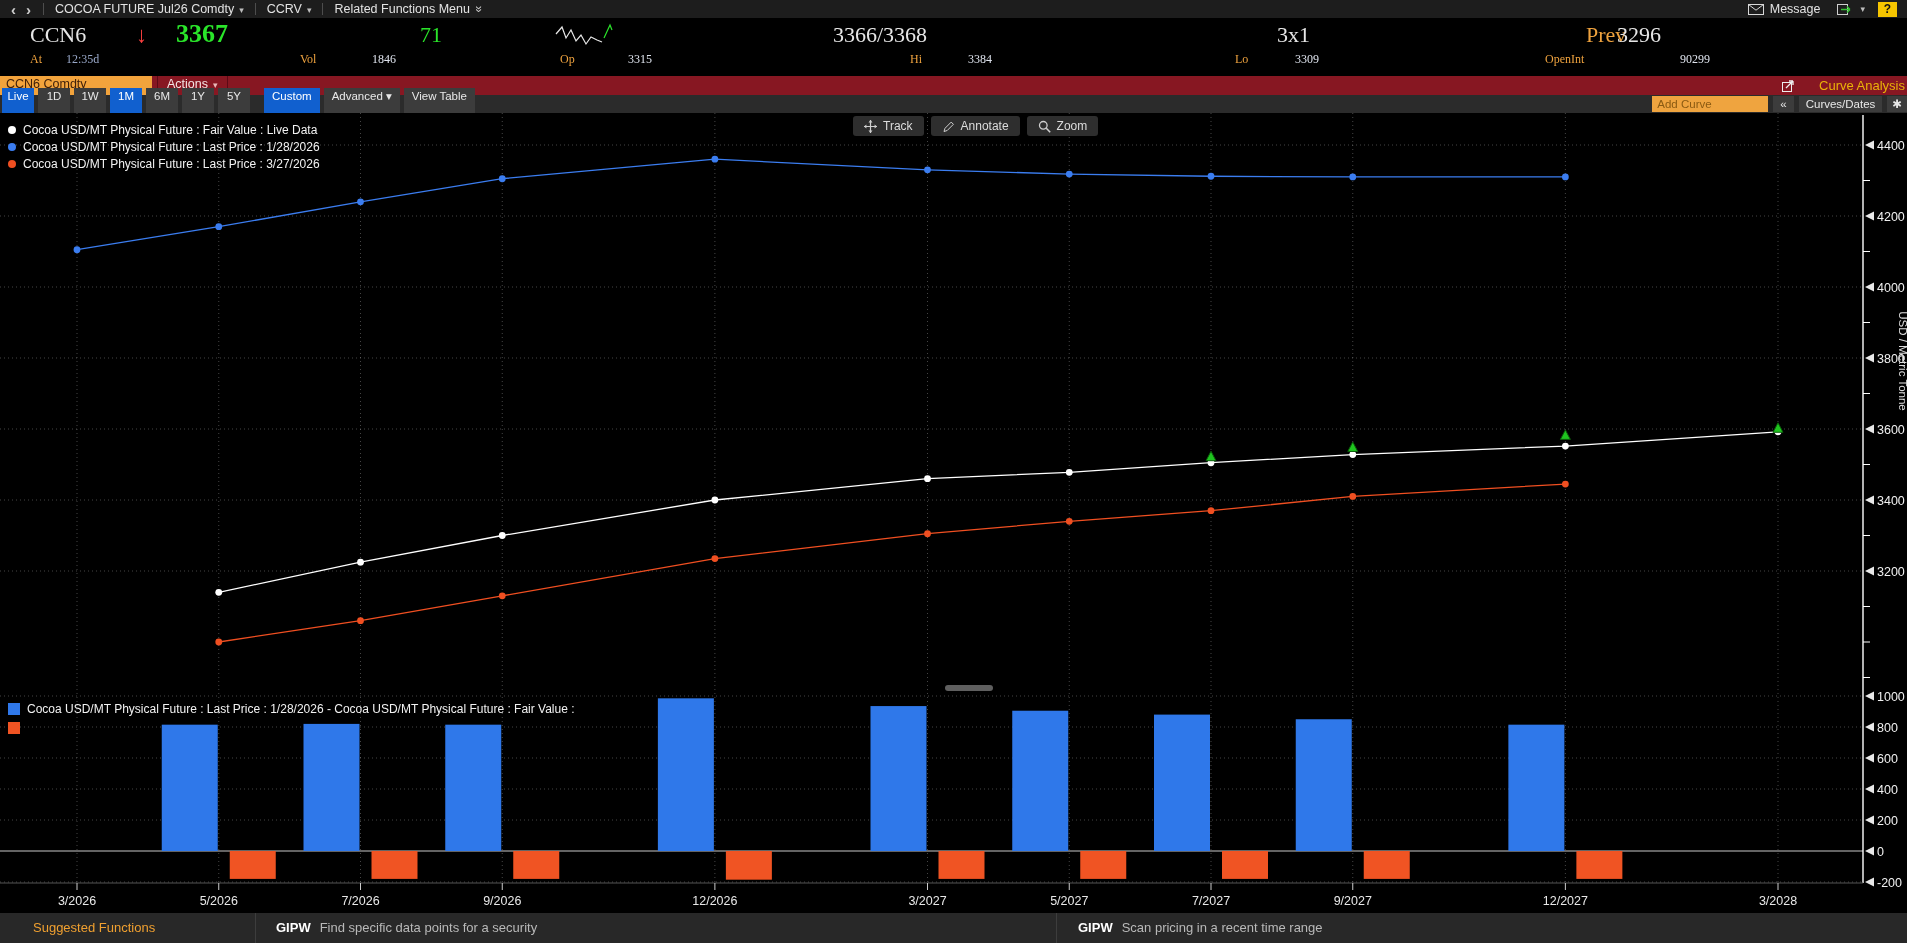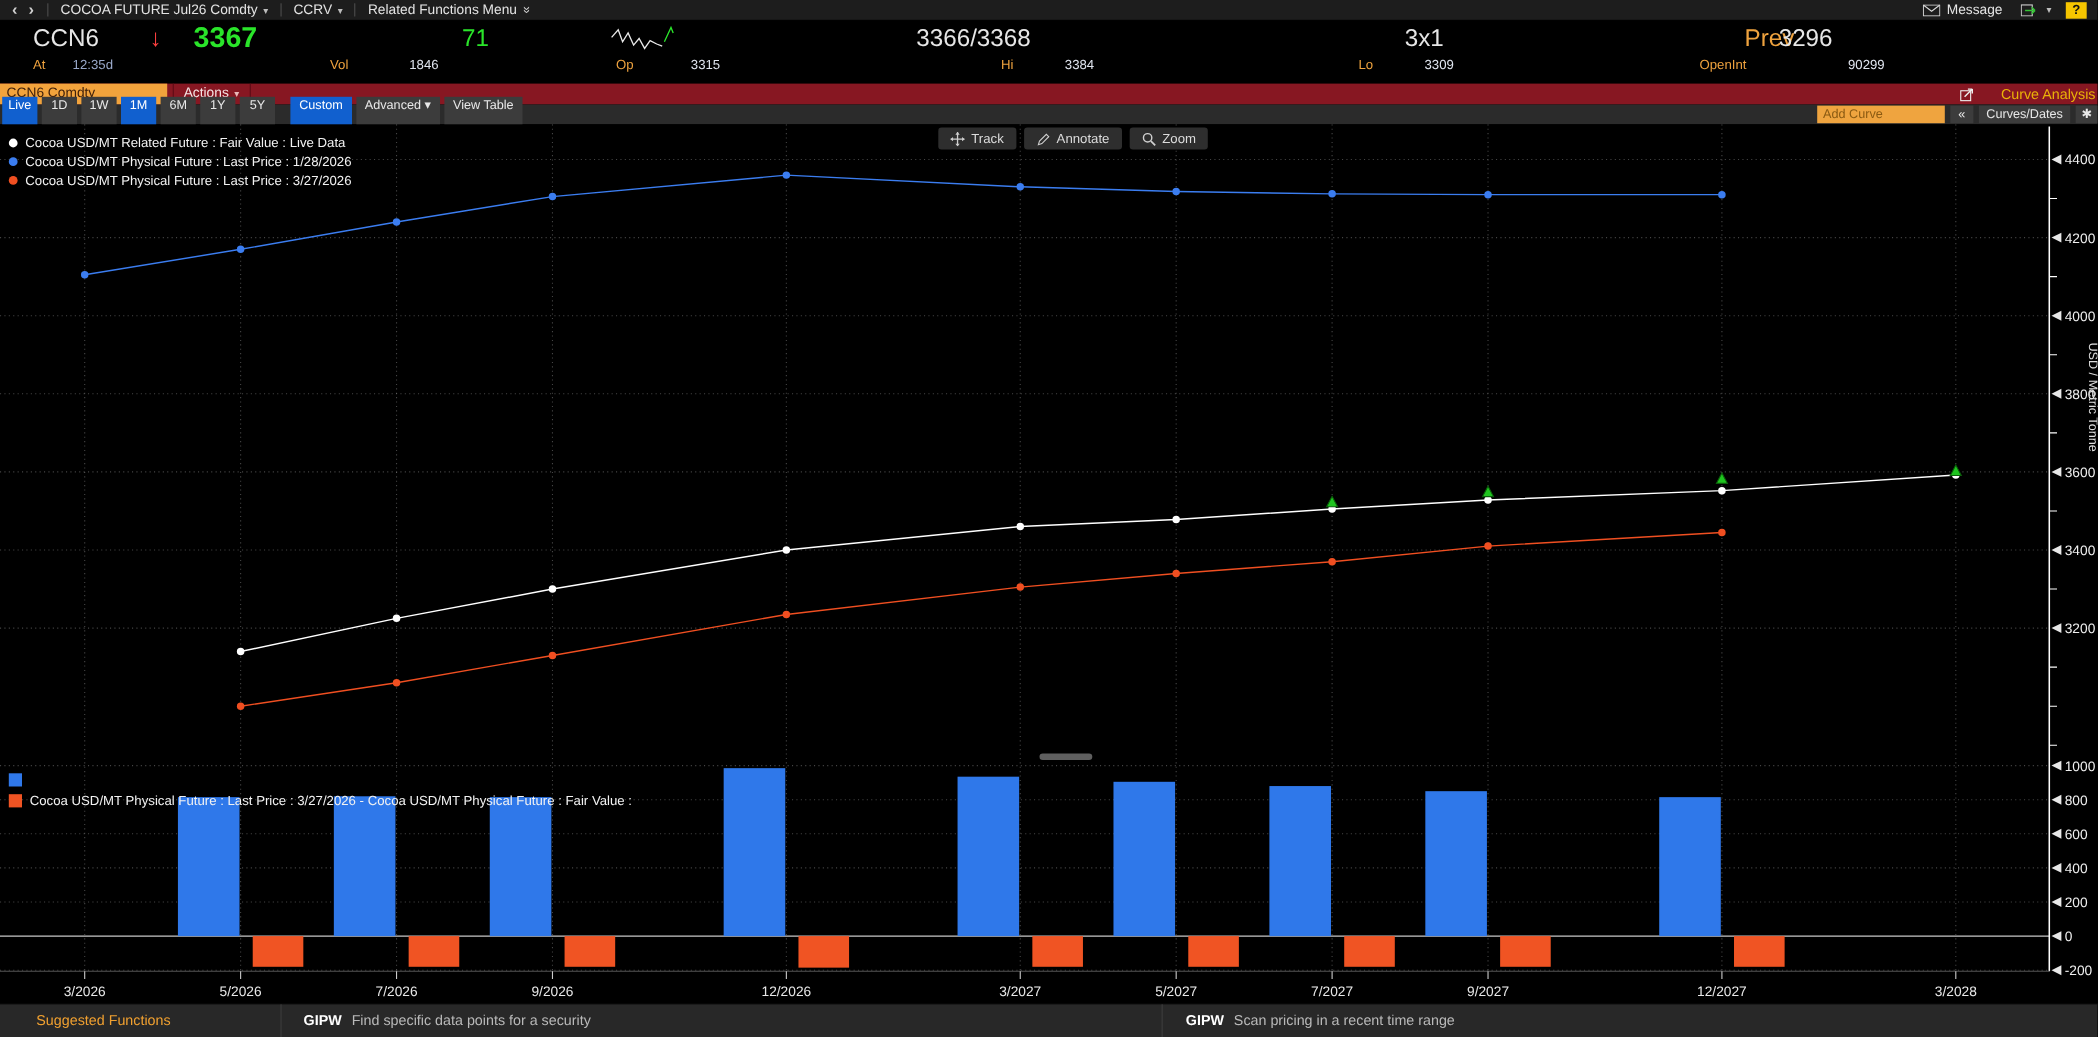--- a/index.html
+++ b/index.html
@@ -13,21 +13,21 @@
   .topbar .chev{color:#cfcfcf;font-size:15px;font-weight:bold;padding:0 5px;cursor:pointer;}
   .vdiv{width:1px;height:12px;background:#4d4d4d;margin:0 7px;}
   .tb-item{padding:0 4px;cursor:pointer;white-space:nowrap;}
   .caret{font-size:9px;color:#bdbdbd;margin-left:5px;}
   .dblchev{display:inline-block;transform:rotate(90deg);font-size:12px;margin-left:6px;color:#cfcfcf;}
   .tb-right{margin-left:auto;display:flex;align-items:center;gap:9px;padding-right:4px;}
   .helpbox{width:19px;height:15px;background:#f6c500;color:#111;font-weight:bold;
            font-size:12px;display:flex;align-items:center;justify-content:center;cursor:pointer;}
 
   
-  .quote{height:57px;background:#000;position:relative;font-family:Liberation Sans, sans-serif;}
+  .quote{height:57px;background:#000;position:relative;font-family:Liberation Serif, serif;}
   .quote span{position:absolute;white-space:nowrap;}
   .q1{top:3px;font-size:22px;color:#e6e6e6;}
   .q2{top:33px;font-size:12px;color:#dfe4ee;}
   .lab{color:#eea23e;}
   .grn{color:#2ae52a;}
   .red{color:#ff4040;}
   .tim{color:#99a8c9;}
 
   
   .redbar{height:19px;background:#871722;position:relative;font-size:12.5px;}
@@ -320,21 +320,21 @@
         <text x="1565.375" y="792" text-anchor="middle" fill="#e8e8e8" font-size="12.5">12/2027</text>
         <line x1="1778" y1="770" x2="1778" y2="777" stroke="#ccc"></line>
         <text x="1778" y="792" text-anchor="middle" fill="#e8e8e8" font-size="12.5">3/2028</text>
       </g>
       <text transform="translate(1899,248) rotate(90)" text-anchor="middle" fill="#dddddd" font-size="11.5">USD / Metric Tonne</text>
       <rect x="945" y="572" width="48" height="6" rx="3" fill="#5f5f5f"></rect>
     </svg>
   <div class="overlay" style="left:8px;top:8px;">
       <div class="lrow">
         <span class="bullet" style="background: rgb(255, 255, 255);"></span>
-        <span>Cocoa USD/MT Related Future : Fair Value : Live Data</span>
+        <span>Cocoa USD/MT Physical Future : Fair Value : Live Data</span>
       </div>
       <div class="lrow">
         <span class="bullet" style="background: rgb(59, 125, 240);"></span>
         <span>Cocoa USD/MT Physical Future : Last Price : 1/28/2026</span>
       </div>
       <div class="lrow">
         <span class="bullet" style="background: rgb(240, 79, 33);"></span>
         <span>Cocoa USD/MT Physical Future : Last Price : 3/27/2026</span>
       </div>
     </div>
@@ -362,24 +362,24 @@
             <circle cx="5.3" cy="5.3" r="3.8" fill="none" stroke="#cfcfcf" stroke-width="1.3"></circle>
             <line x1="8.3" y1="8.3" x2="12.2" y2="12.2" stroke="#cfcfcf" stroke-width="1.6"></line>
           </svg>
         </span>
         <span>Zoom</span>
       </div>
     </div>
   <div class="overlay" style="left:8px;top:586px;">
       <div class="lrow2">
         <span class="sq" style="background: rgb(47, 120, 234);"></span>
+        <span>Cocoa USD/MT Physical Future : Last Price : 1/28/2026 - Cocoa USD/MT Physical Future : Fair Value :</span>
       </div>
       <div class="lrow2">
         <span class="sq" style="background: rgb(240, 84, 35);"></span>
-        <span>Cocoa USD/MT Physical Future : Last Price : 3/27/2026 - Cocoa USD/MT Physical Future : Fair Value :</span>
       </div>
     </div>
 </div>
 
 <div class="footer">
   <span class="f-sugg">Suggested Functions</span>
   <div class="f-div" style="left:255px;"></div>
   <div class="f-item" style="left:276px;">
     <b>GIPW</b><span>Find specific data points for a security</span>
   </div>

